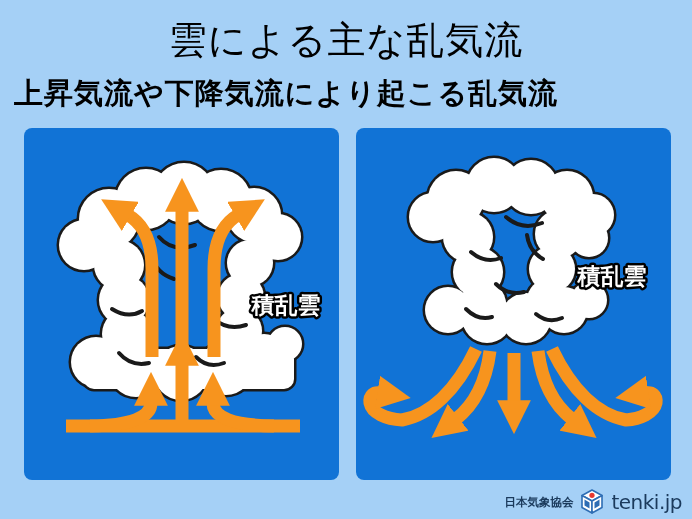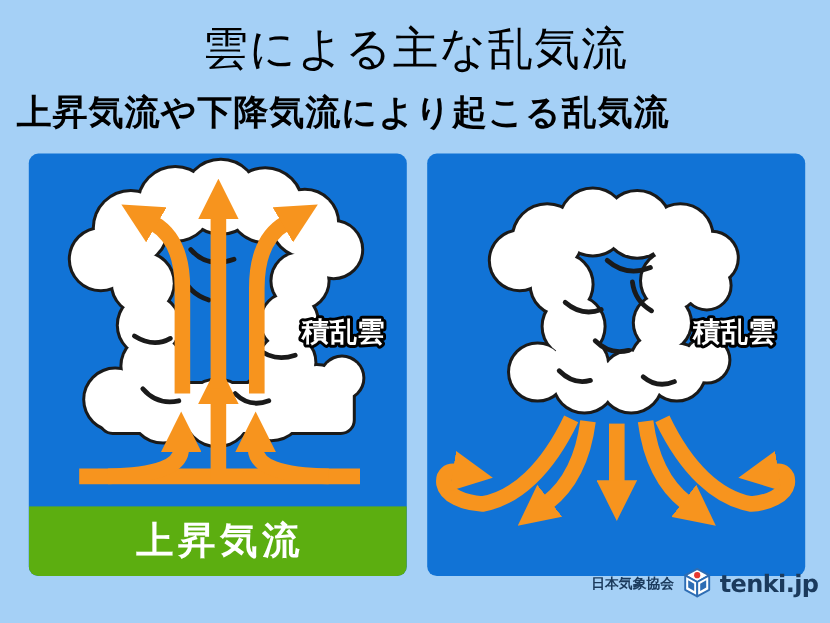--- a/index.html
+++ b/index.html
@@ -41,25 +41,25 @@
   .cloud-detail{fill:none;stroke:#1a1a1a;stroke-width:4;stroke-linecap:round;}
   .arrow{fill:none;stroke:var(--arrow-orange,#F7941E);stroke-width:13;}
   .arrowhead{fill:var(--arrow-orange,#F7941E);}
   .cloud-label{
     font-family:"DejaVu Sans","Liberation Sans",sans-serif;
     font-size:23px;font-weight:bold;fill:#fff;
     stroke:#000;stroke-width:5;paint-order:stroke;stroke-linejoin:round;
     text-anchor:middle;
   }
   .footer{
-    position:absolute;right:10px;bottom:20px;height:26px;
+    position:absolute;right:10px;bottom:4px;height:26px;
     display:flex;align-items:center;gap:7px;
   }
   .agency{font-size:11.5px;font-weight:bold;color:var(--footer-text,#1B3A5C);}
-  .brand{font-size:20px;font-weight:bold;color:var(--footer-text,#1B3A5C);letter-spacing:-0.5px;}
+  .brand{font-size:20px;font-weight:normal;color:var(--footer-text,#1B3A5C);letter-spacing:-0.5px;}
   .logo-cube{display:block;}
 </style>
 </head>
 <body>
 
 <div class="stage">
 
   <div class="title">雲による主な乱気流</div>
   <div class="subtitle">上昇気流や下降気流により起こる乱気流</div>
 
@@ -110,23 +110,20 @@
         <path class="arrow" marker-end="url(#ahL)" d="M66,269 Q127,268 127,246"></path>
         <path class="arrow" marker-end="url(#ahL)" d="M250,269 Q189,268 189,246"></path>
         <path class="arrow" marker-end="url(#ahL)" d="M158,274 V206"></path>
         <path class="arrow" marker-end="url(#ahL)" d="M158,196 V52"></path>
         <path class="arrow" marker-end="url(#ahL)" d="M128,200 V112 Q128,72 104,58"></path>
         <path class="arrow" marker-end="url(#ahL)" d="M190,200 V112 Q190,72 214,58"></path>
       </g>
 
       <text class="cloud-label" x="262" y="156">積乱雲</text>
     </svg>
-    <div class="band">
-      <span class="caption">上昇気流</span>
-    </div>
   </div>
 
   <div class="panel right">
     <svg class="illu" viewBox="0 0 315 294">
       <defs>
         <g id="cloudR">
           <circle cx="100" cy="42" r="28"></circle>
             <circle cx="138" cy="28" r="27"></circle>
           <circle cx="175" cy="30" r="27"></circle>
             <circle cx="211" cy="40" r="26"></circle>

